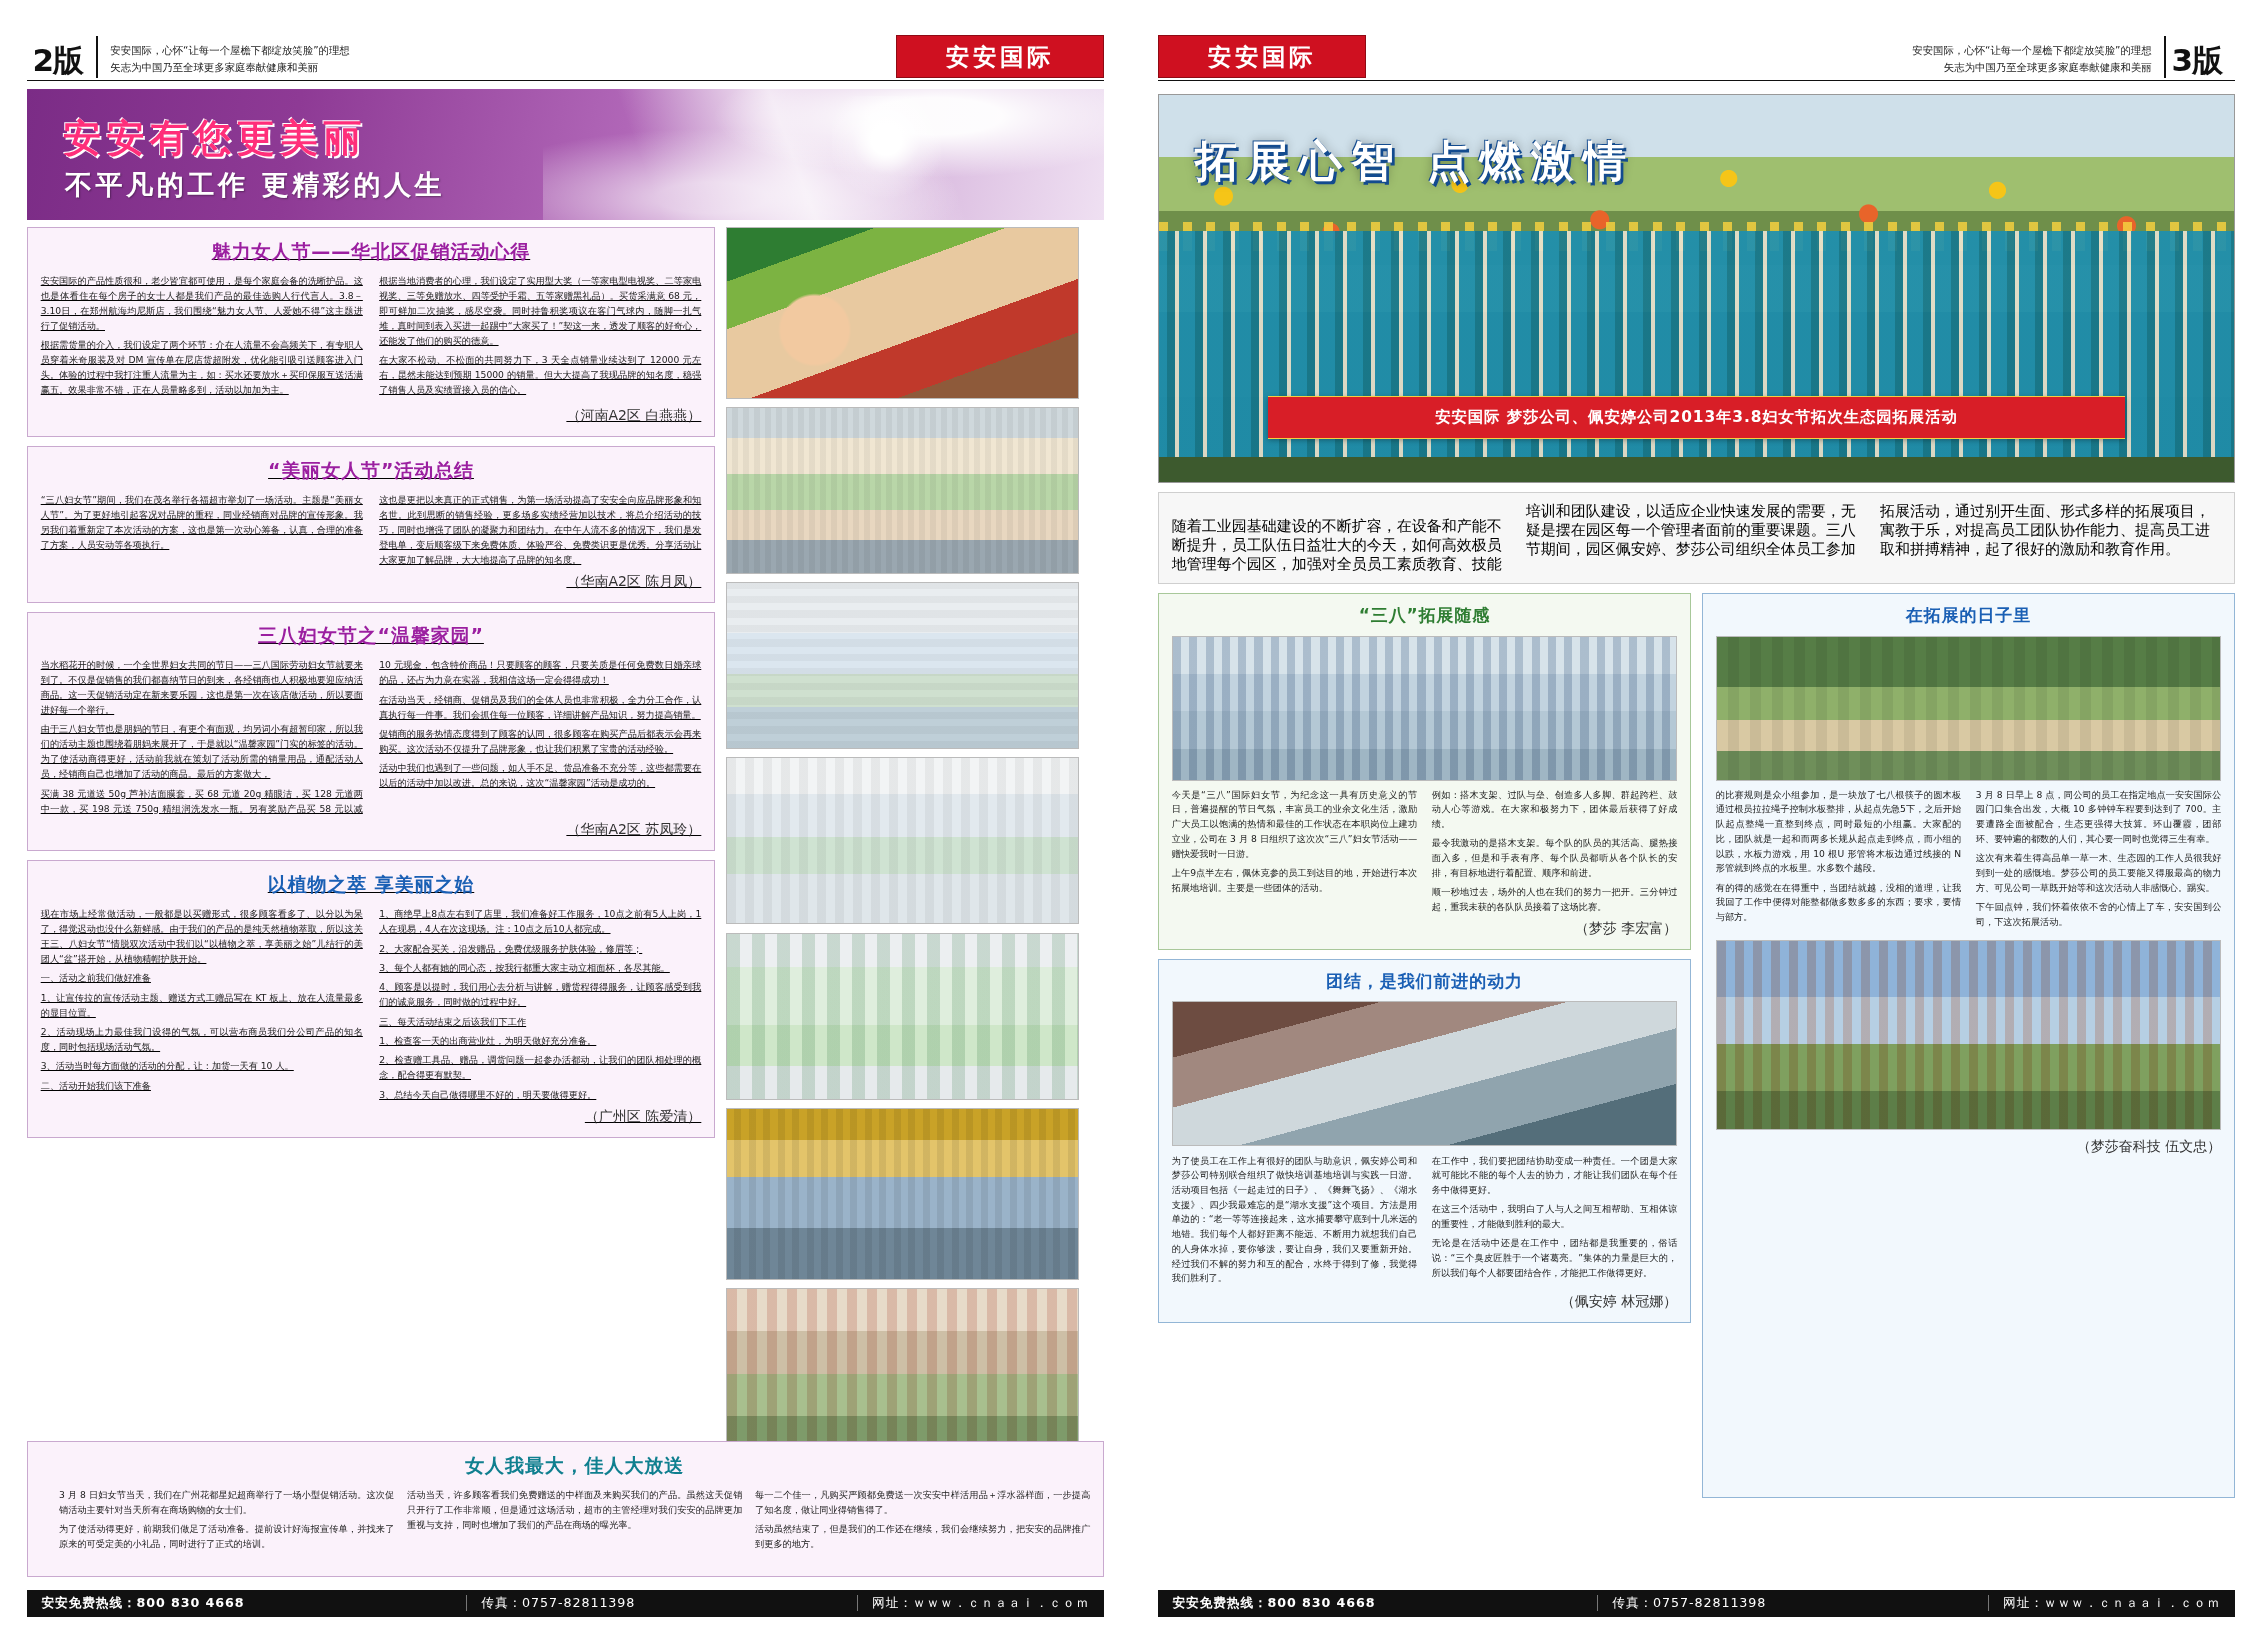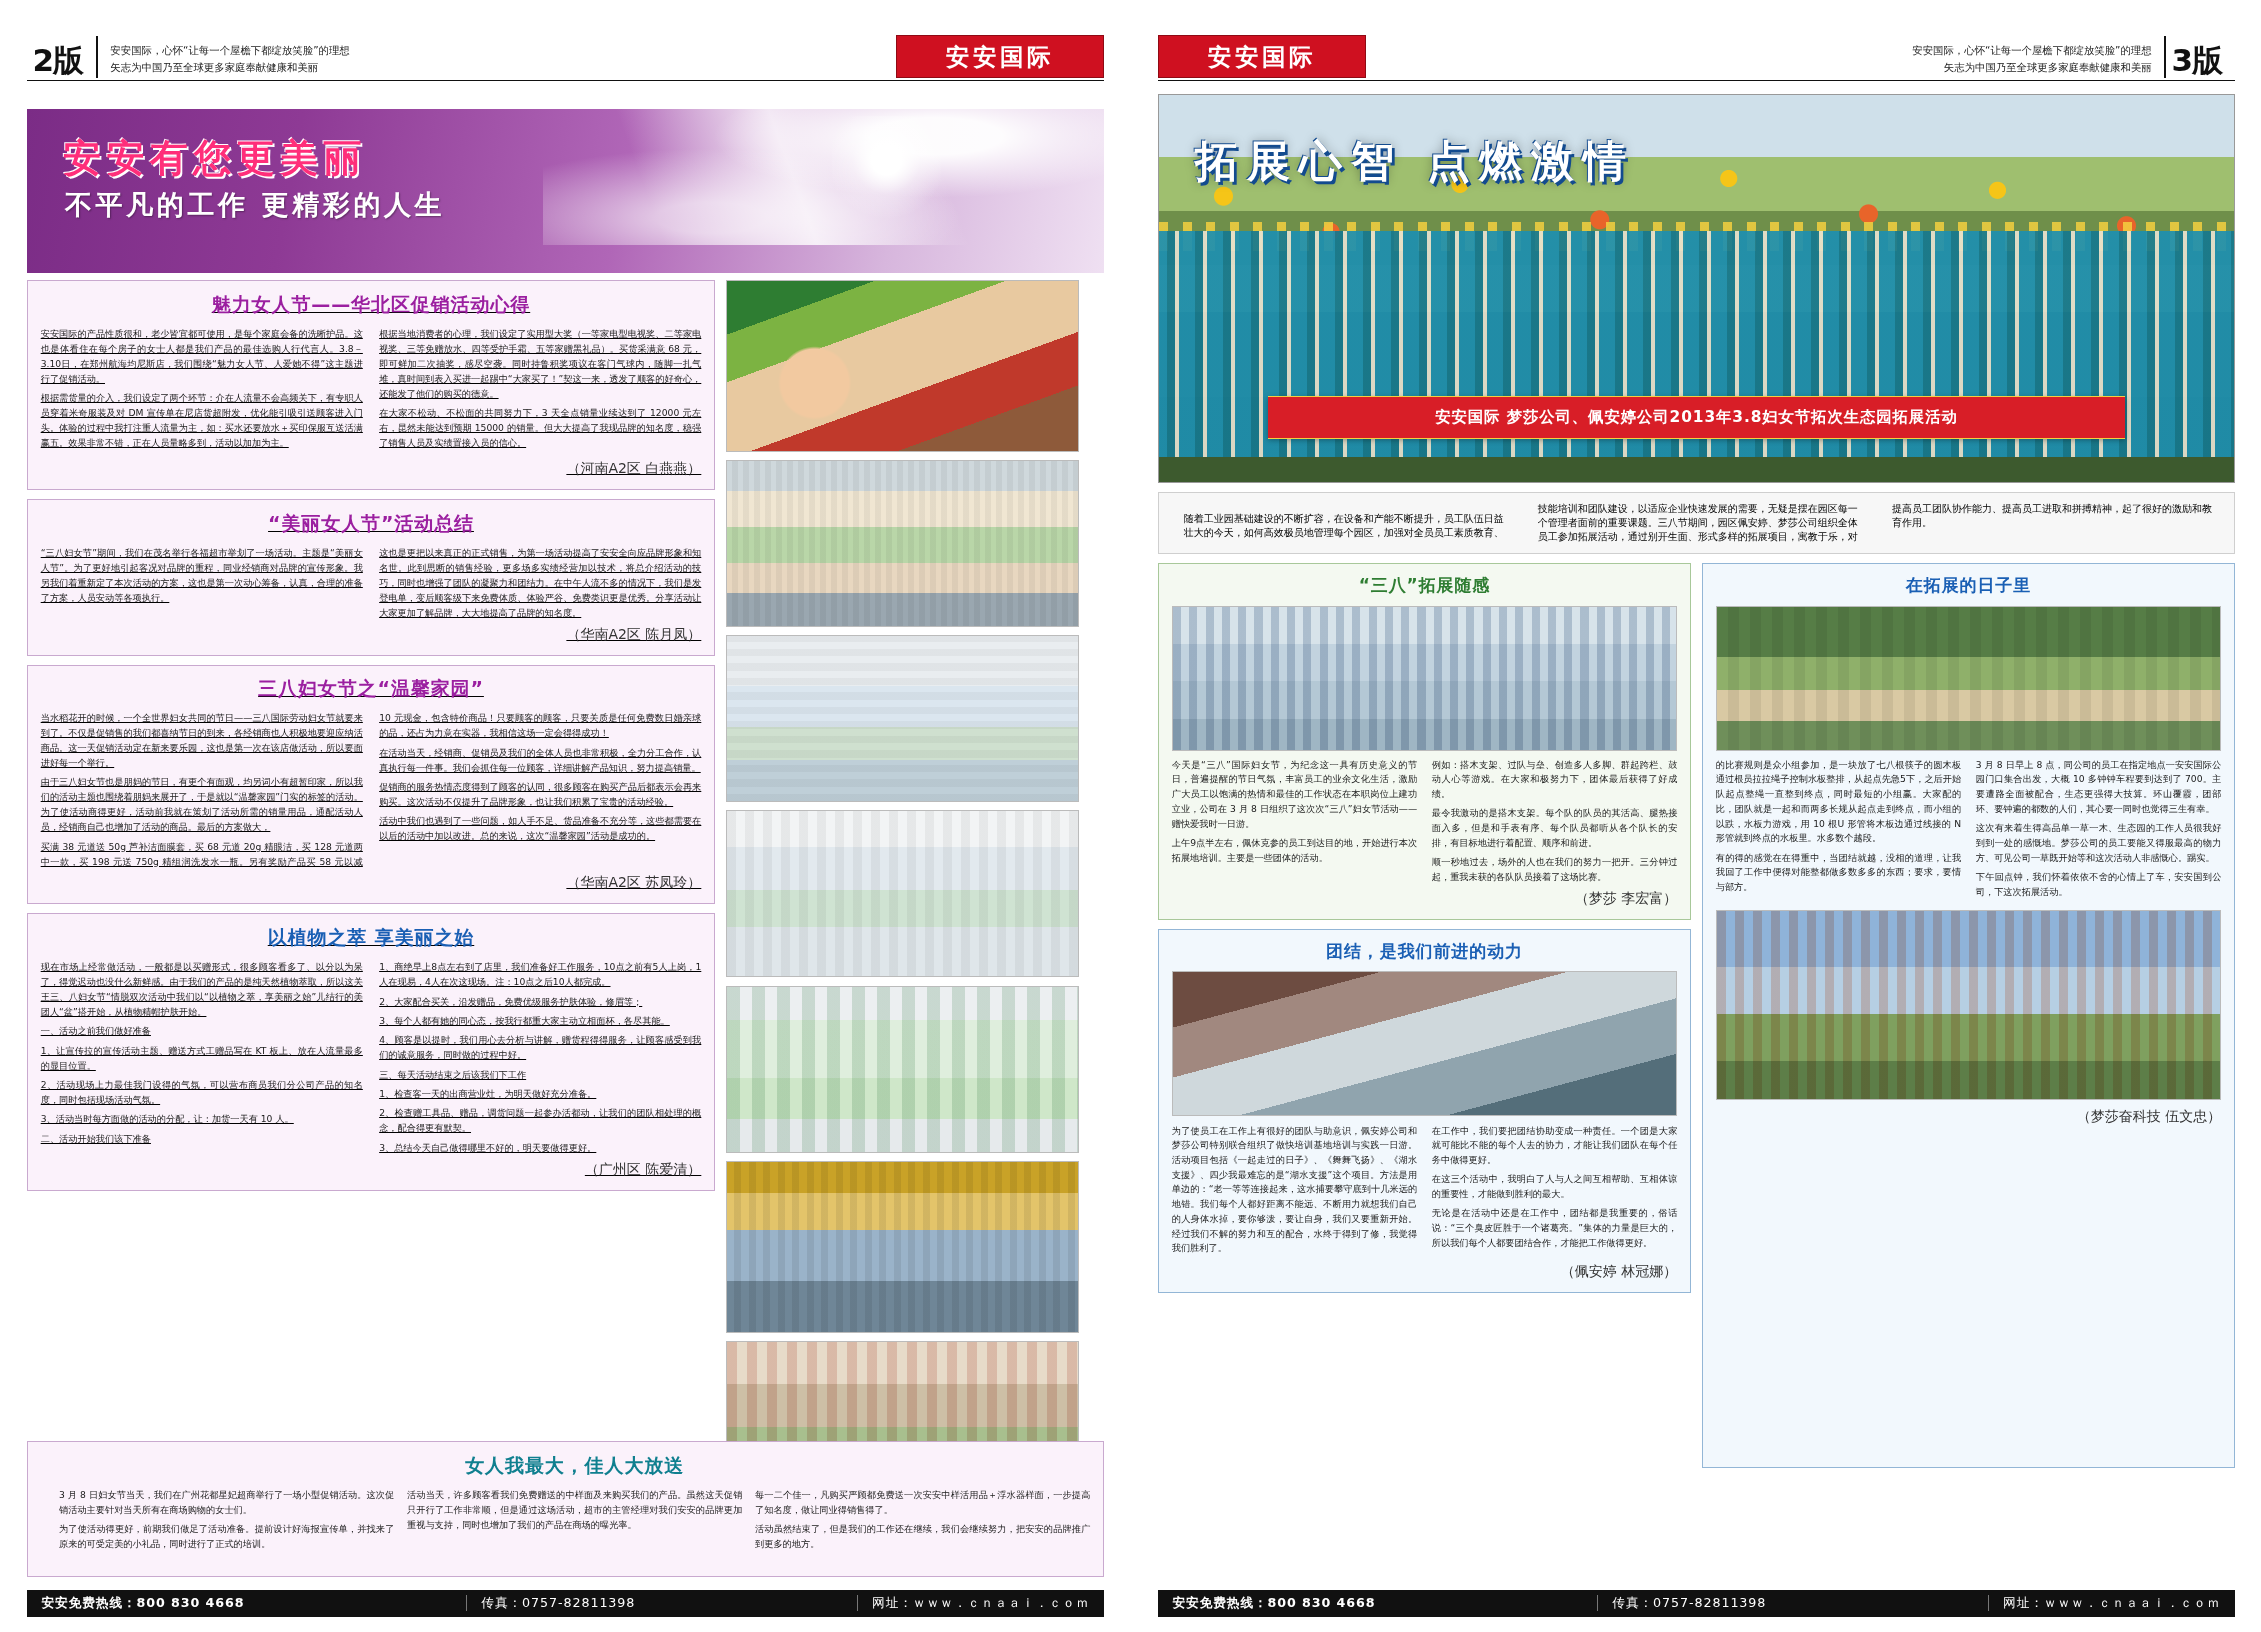--- a/index.html
+++ b/index.html
@@ -54,22 +54,22 @@
     font-size:12.7px; letter-spacing:0.9px;
   }
   .footer .seg { padding:0 14.5px; white-space:nowrap; }
   .footer .seg.a { font-weight:bold; }
   .footer .sp { flex:1; }
   .footer .vline { width:0.9px; height:16.3px; background:#777; }
 
   
   .p2-banner {
     position:relative;
-    margin-top:28px;
-    height:164px;
+    margin-top:8px;
+    height:131px;
     background:linear-gradient(100deg,#7b2c86 0%, #8e3a95 25%, #b066b7 55%, #d7b6dd 80%, #efe0f2 100%);
     overflow:hidden;
   }
   .p2-banner .swirl {
     position:absolute; right:0; top:0; width:561px; height:136px;
     background:
       radial-gradient(ellipse at 70% 20%, rgba(255,255,255,.95) 0 12%, rgba(255,255,255,0) 40%),
       radial-gradient(ellipse at 30% 80%, rgba(255,255,255,.6) 0 10%, rgba(255,255,255,0) 45%),
       linear-gradient(70deg, rgba(255,255,255,0) 20%, rgba(255,255,255,.75) 45%, rgba(255,255,255,0) 70%);
   }
@@ -220,21 +220,21 @@
     border-top:1.8px solid #f4d03f; border-bottom:1.8px solid #f4d03f;
     display:flex; align-items:center; justify-content:center;
     color:#fff; font-size:15.4px; font-weight:bold; letter-spacing:0.9px;
     box-shadow:0 1.8px 5.4px rgba(0,0,0,.35);
   }
   .p3-lead {
     margin-top:9px;
     border:0.9px solid #cfcfcf; background:#f7f7f7;
     padding:9px 12.7px;
   }
-  .p3-lead .cols3 p { font-size:10px;margin-left:12px; }
+  .p3-lead .cols3 p { font-size:15px; }
   .p3-cols { margin-top:9px; display:flex; gap:11px; }
   .p3-col { flex:1; }
   .panel { border:0.9px solid #9fbcd8; background:#f4f9fd; padding:9px 12.7px 11px 12.7px; margin-bottom:9px; }
   .panel.green { border-color:#a8c89a; background:#f4f9f1; }
   .panel.blue  { border-color:#93b6d6; background:#f2f8fd; }
   .panel h3 {
     margin:1.8px 0 8.1px 0; text-align:center;
     font-size:17px; font-weight:bold; color:#1a5fb4; letter-spacing:0.9px;
   }
   .panel h3.green { color:#2e7d32; }

